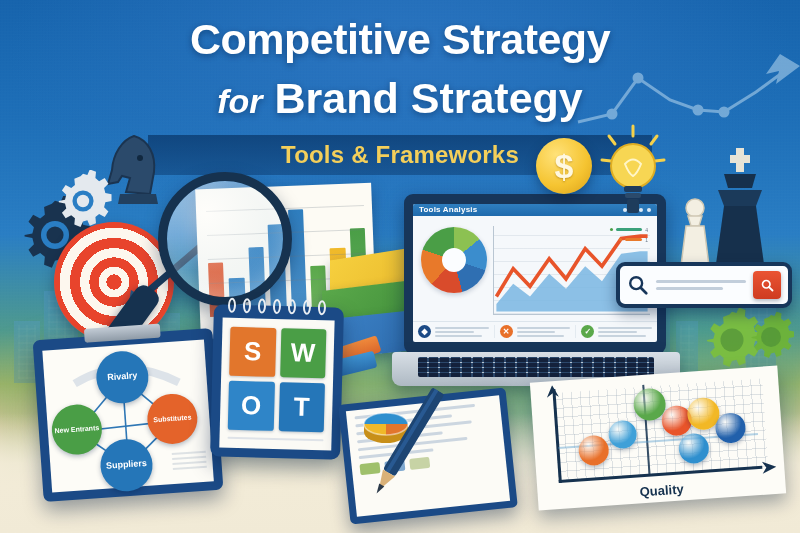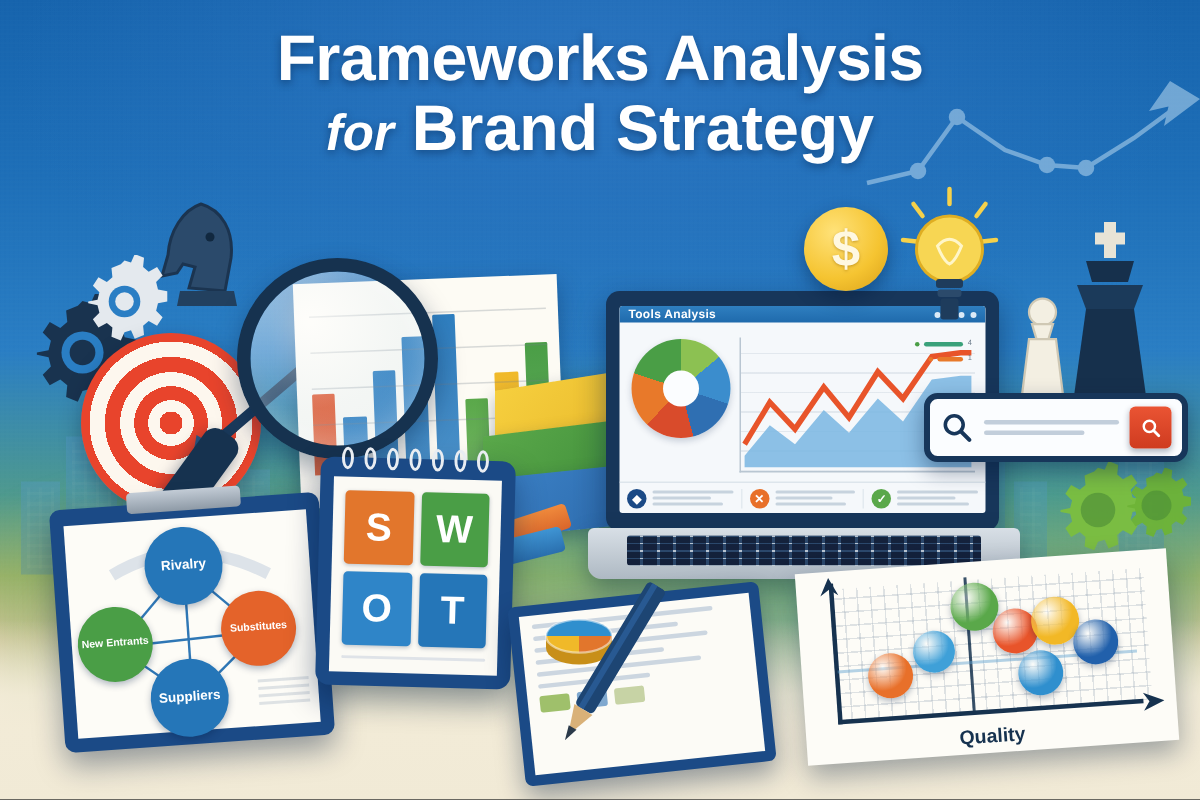--- a/index.html
+++ b/index.html
@@ -26,21 +26,21 @@
                radial-gradient(ellipse 55% 100% at 28% 70%, rgba(120,170,90,.45),rgba(120,170,90,0) 72%);
     filter:blur(6px);}
   .sand{left:0;right:0;bottom:0;height:120px;
     background:linear-gradient(180deg,rgba(243,236,216,0) 0%,rgba(243,236,216,.85) 42%,#f1ead6 100%);}
 
   
   .title-wrap{left:0;right:0;top:18px;text-align:center;}
   .t-line1{font-size:43px;font-weight:bold;color:#ffffff;letter-spacing:-.5px;
     line-height:1.02;text-shadow:0 2px 6px rgba(0,30,70,.45);}
   .t-line2{font-size:43px;font-weight:bold;color:#ffffff;line-height:1.05;
-    text-shadow:0 2px 6px rgba(0,30,70,.45);margin-top:2px;}
+    text-shadow:0 2px 6px rgba(0,30,70,.45);margin-top:14px;}
   .t-for{font-style:italic;font-size:34px;}
   .subband{left:148px;right:148px;top:135px;height:40px;
     background:linear-gradient(180deg,rgba(13,63,117,.85),rgba(13,63,117,.55));
     display:flex;align-items:center;justify-content:center;}
   .sub-txt{font-size:24px;font-weight:bold;color:#f4cf5a;letter-spacing:.2px;}
 
   
   .trend{right:-4px;top:44px;width:230px;height:100px;opacity:.55;}
 
   
@@ -207,25 +207,28 @@
   <svg class="layer trend" viewBox="0 0 230 100">
     <polyline points="4,78 38,70 64,34 96,56 124,66 150,68 182,48 212,26" fill="none" stroke="#b7d8f0" stroke-width="3"></polyline>
     <circle cx="38" cy="70" r="5.5" fill="#b7d8f0"></circle>
     <circle cx="64" cy="34" r="5.5" fill="#b7d8f0"></circle>
     <circle cx="124" cy="66" r="5.5" fill="#b7d8f0"></circle>
     <circle cx="150" cy="68" r="5.5" fill="#b7d8f0"></circle>
     <polygon points="206,10 226,22 202,40 205,27 192,30" fill="#b7d8f0"></polygon>
   </svg>
 
   <div class="layer title-wrap">
-    <div class="t-line1">Frameworks Analysis</div>
+    <div class="t-line1">Competitive Strategy</div>
     <div class="t-line2">
       <span class="t-for">for</span>
       <span>Brand Strategy</span>
     </div>
+  </div>
+  <div class="layer subband">
+    <span class="sub-txt">Tools &amp; Frameworks</span>
   </div>
 
   <svg class="layer knight" viewBox="0 0 62 80">
     <path d="M30 4 C18 8 9 22 8 38 L4 52 L14 50 L18 44 L26 46 L22 60 L46 62 L50 40 C52 22 44 8 30 4 Z" fill="#2b4a6b" stroke="#1b3450" stroke-width="2"></path>
     <path d="M16 62 L52 62 L54 72 L14 72 Z" fill="#22405f"></path>
     <circle cx="36" cy="26" r="3" fill="#11283f"></circle>
   </svg>
 
   <svg class="layer gearA" viewBox="0 0 100 100">
     <path d="M50 6 l7 2 4-9 10 4-1 10 6 5 9-5 6 9-7 7 2 8 10 2v11l-10 2-2 8 7 7-6 9-9-5-6 5 1 10-10 4-4-9-7 2-4 9-10-4 1-10-6-5-9 5-6-9 7-7-2-8-10-2V50l10-2 2-8-7-7 6-9 9 5 6-5-1-10 10-4z" fill="#19334f"></path>

